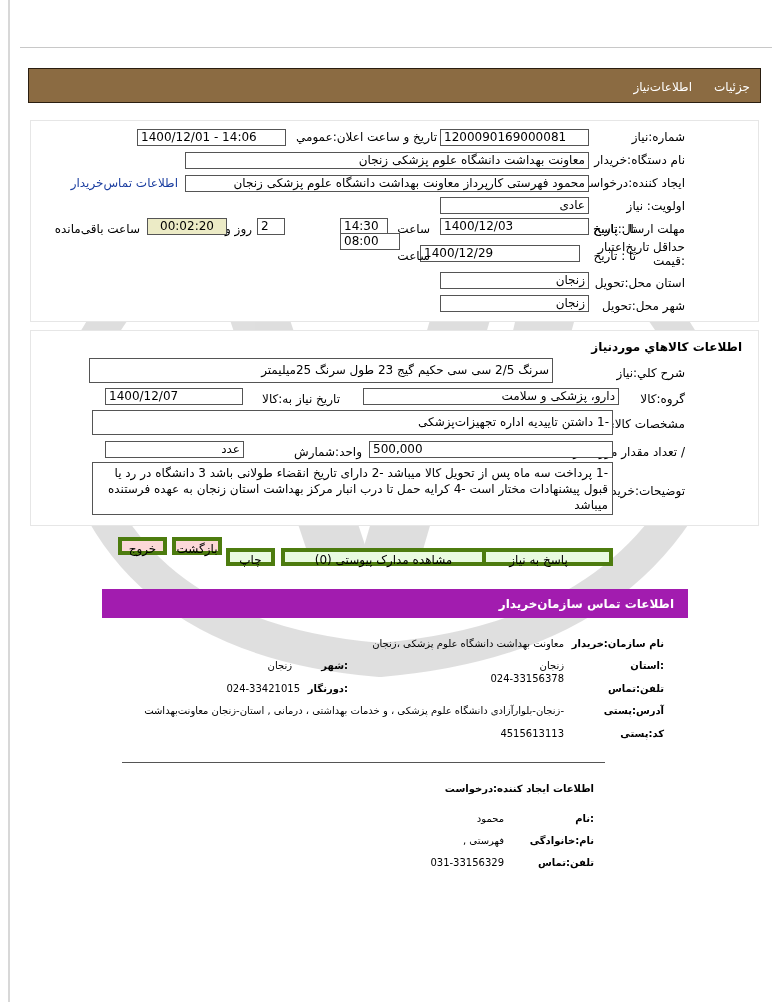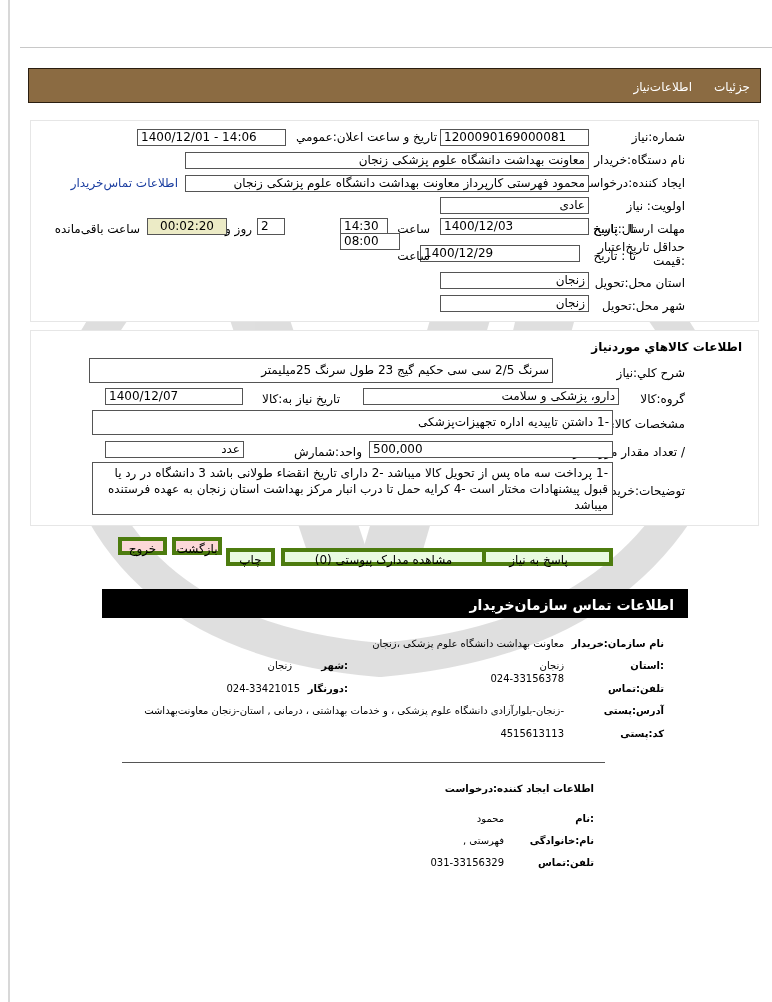--- a/index.html
+++ b/index.html
@@ -11,21 +11,21 @@
   .panel { position:absolute; left:30px; width:729px; border:1px solid #e6e6e6; background:#fff; box-sizing:border-box; }
   .lbl { position:absolute; font-size:12px; white-space:nowrap; direction:rtl; text-align:right; }
   .box { position:absolute; height:17px; border:1px solid #555; box-sizing:border-box; background:#fff; font-size:12px; line-height:15px; padding:0 3px; white-space:nowrap; overflow:hidden; direction:rtl; text-align:right; }
   .box.ltr { direction:ltr; text-align:left; }
   .box.hl { background:#ecebc6; text-align:center; direction:ltr; }
   .link { position:absolute; color:#1b3ea0; font-size:12px; direction:rtl; white-space:nowrap; cursor:pointer; }
   .h3 { position:absolute; font-weight:bold; font-size:12px; direction:rtl; white-space:nowrap; }
   .btn { position:absolute; height:18px; border:4px solid #4d7c0f; box-sizing:border-box; font-size:12px; line-height:16px; text-align:center; cursor:pointer; direction:rtl; }
   .btn.g { background:#e9fbe0;margin-top:11px; }
   .btn.r { background:#fcd8d8; }
-  .bar2 { position:absolute; left:102px; top:589px; width:586px; height:29px; background:#000000; color:#fff; font-weight:bold; font-size:14px; }
+  .bar2 { position:absolute; left:102px; top:589px; width:586px; height:29px; background:#a21caf; color:#fff; font-weight:bold; font-size:12px; }
   .small { position:absolute; font-size:10px; direction:rtl; white-space:nowrap; }
   .small.b { font-weight:bold; font-size:10px; }
   .sep { position:absolute; left:122px; top:762px; width:483px; height:1px; background:#555; }
   .wm { position:absolute; left:0; top:0; width:772px; height:1002px; pointer-events:none; }
 </style>
 </head>
 <body>
 
 <div class="vline"></div>
 <div class="hline"></div>

